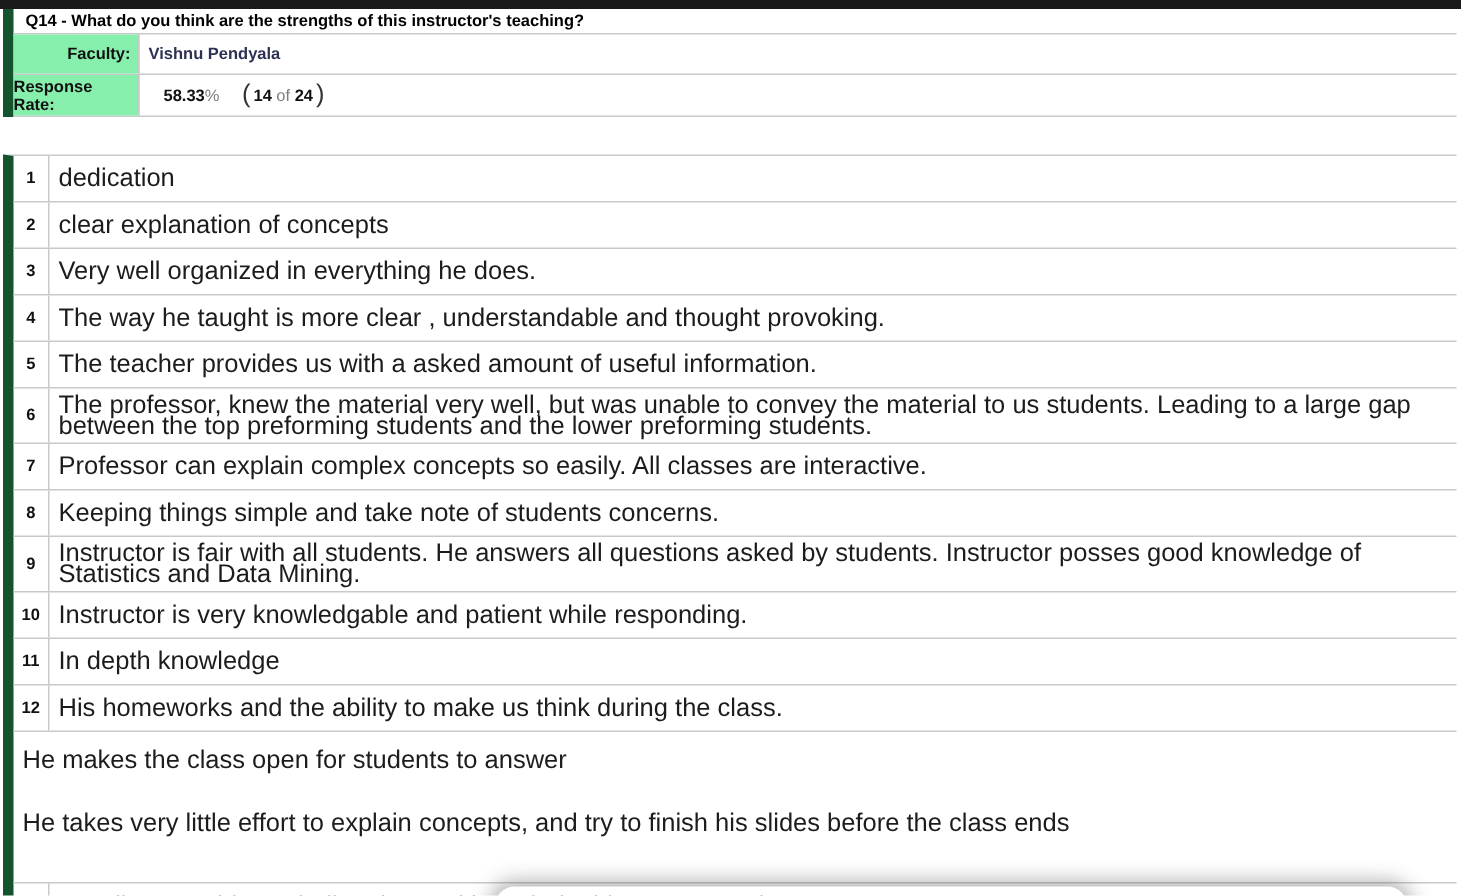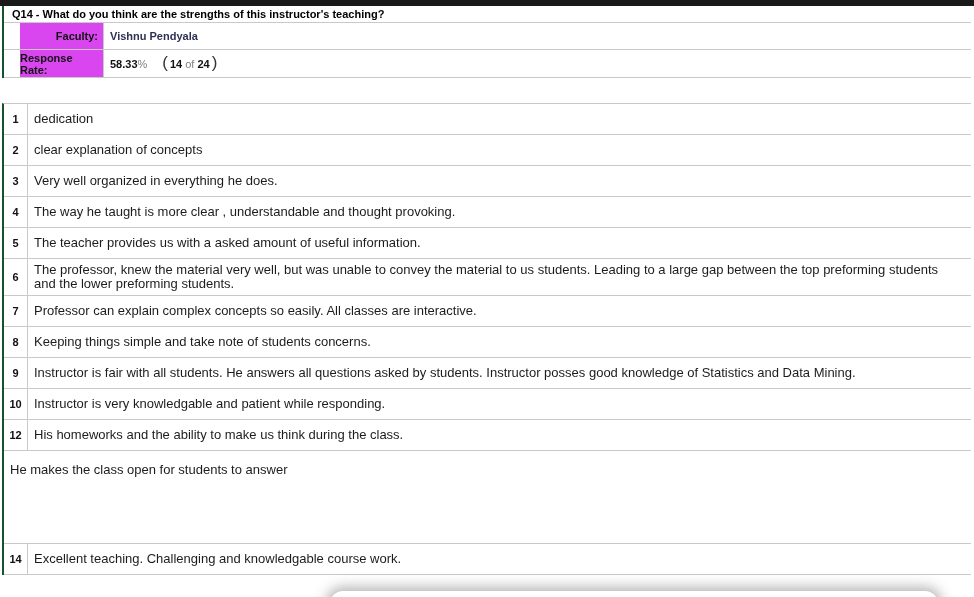--- a/index.html
+++ b/index.html
@@ -1,47 +1,47 @@
 <!DOCTYPE html>
 <html><head>
 <meta charset="utf-8">
 <style>
   * { box-sizing: border-box; margin: 0; padding: 0; }
   html, body { width: 974px; height: 597px; overflow: hidden; background: #ffffff; }
   body { font-family: "Liberation Sans", sans-serif; color: #1c1c1c; position: relative; }
 
   .topbar { height: 6px; width: 100%; background: #191919; }
 
-  .tablebox { margin-left: 2px; width: 969px; border-left: 2px solid #14532d; }
+  .tablebox { margin-left: 2px; width: 969px; border-left: 7px solid #14532d; }
 
   
   .title-row { height: 17px; border-bottom: 1px solid #c9c9c9; display: flex; align-items: center;
                padding-left: 8px; font-size: 11px; font-weight: 700; color: #000; }
   .meta-row { display: flex; border-bottom: 1px solid #c9c9c9; }
   .meta-row.faculty { height: 27px; }
-  .meta-row.rr { height: 28px; }
-  .meta-label { width: 84px; background: #d946ef; border-right: 1px solid #c9c9c9;
+  .meta-row.rr { height: 28px; gap: 10px; }
+  .meta-label { width: 84px; background: #86efac; border-right: 1px solid #c9c9c9;
                 display: flex; align-items: center; justify-content: flex-end;
-                padding-right: 5px; font-size: 11px; font-weight: 700; color: #111; margin-left: 16px; }
+                padding-right: 5px; font-size: 11px; font-weight: 700; color: #111; }
   .meta-value { flex: 1; display: flex; align-items: center; padding-left: 6px; font-size: 11px; text-align: right; }
   .faculty-name { font-weight: 700; color: #2d3152; }
   .rr-value .bold { font-weight: 700; color: #111; }
   .rr-value .muted { color: #7f7f7f; font-weight: 400; }
   .rr-value .paren { font-size: 17px; font-weight: 400; color: #333; line-height: 1; position: relative; top: -1px; }
   .rr-value .paren.open { margin-left: 15px; margin-right: 2px; }
   .rr-value .paren.close { margin-left: 2px; }
   .rr-value .muted.of { margin: 0 3px; }
 
   
   .responses { margin-top: 25px; border-top: 1px solid #c9c9c9; }
   .resp-row { display: flex; border-bottom: 1px solid #c9c9c9; min-height: 31px; }
   .num-cell { width: 24px; border-right: 1px solid #c9c9c9; display: flex; align-items: center;
               justify-content: center; font-size: 11px; font-weight: 700; color: #111; flex: none; }
   .text-cell { flex: 1; display: flex; flex-direction: column; justify-content: center;
-               padding: 4px 10px 4px 6px; font-size: 13px; color: #1c1c1c; line-height: 14px; }
+               padding: 4px 10px 4px 6px; font-size: 17px; color: #1c1c1c; line-height: 14px; }
   .resp-row.tall { min-height: 93px; }
   .resp-row.tall .text-cell { justify-content: space-between; padding-top: 12px; }
   .resp-row.tall .text-cell .line { margin-bottom: 28px; }
 
   .bottom-shadow { position: absolute; left: 330px; bottom: -20px; width: 608px; height: 26px;
                    border-radius: 14px; box-shadow: 0 0 13px 4px rgba(60,60,60,0.38); }
 </style>
 </head>
 <body>
 
@@ -133,31 +133,38 @@
       </div>
   </div>
 
   <div class="resp-row">
     <div class="num-cell">10</div>
     <div class="text-cell">
         <div class="line">Instructor is very knowledgable and patient while responding.</div>
       </div>
   </div>
 
+  <div class="resp-row">
+    <div class="num-cell">11</div>
+    <div class="text-cell">
+        <div class="line">In depth knowledge</div>
+      </div>
+  </div>
 
   <div class="resp-row">
     <div class="num-cell">12</div>
     <div class="text-cell">
         <div class="line">His homeworks and the ability to make us think during the class.</div>
       </div>
   </div>
 
   <div class="resp-row tall">
     <div class="text-cell">
         <div class="line">He makes the class open for students to answer</div>
+        <div class="line">He takes very little effort to explain concepts, and try to finish his slides before the class ends</div>
       </div>
   </div>
 
   <div class="resp-row">
     <div class="num-cell">14</div>
     <div class="text-cell">
         <div class="line">Excellent teaching. Challenging and knowledgable course work.</div>
       </div>
   </div>
 </div>

